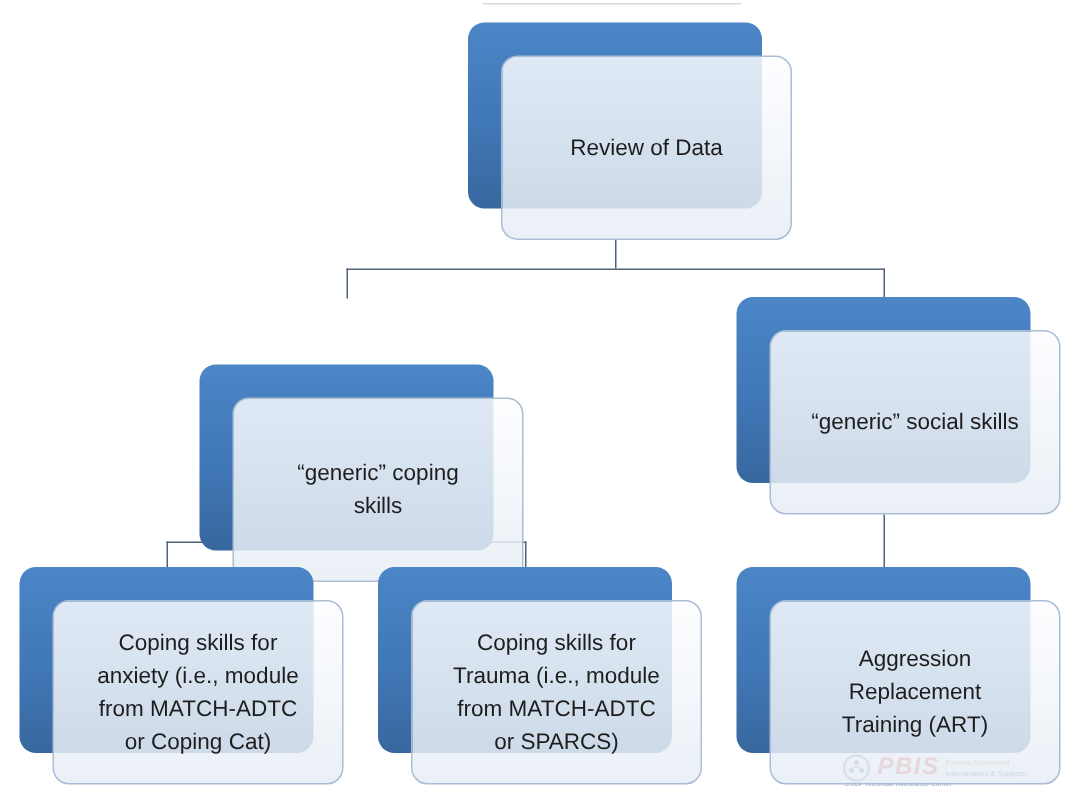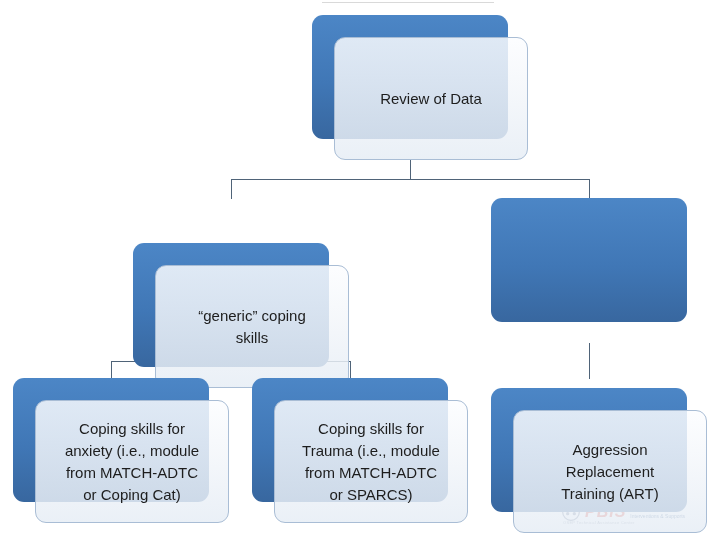--- a/index.html
+++ b/index.html
@@ -28,21 +28,21 @@
   }
   .box .label{
     font-size:15px;line-height:22px;color:#1d1d1d;text-align:center;
     white-space:pre-line;
   }
   .n-root{left:312px;top:15px;}
   .n-l2a{left:133px;top:198px;margin-top:45px;}
   .n-l2b{left:491px;top:198px;}
   .n-l3a{left:13px;top:378px;}
   .n-l3b{left:252px;top:378px;}
-  .n-l3c{left:491px;top:388px;}
+  .n-l3c{left:491px;top:378px;}
   
   .pbis-logo{
     position:absolute;left:561px;top:499px;z-index:1;height:26px;
     display:flex;align-items:center;gap:4px;
   }
   .pbis-wordmark{
     font-size:16px;font-weight:bold;font-style:italic;letter-spacing:1px;
     color:#e2574a;line-height:16px;
   }
   .pbis-tagline{display:flex;flex-direction:column;gap:1px;}
@@ -96,20 +96,23 @@
   <div class="node n-l2a">
     <div class="shadow"></div>
     <div class="box">
       <div class="label">“generic” coping
 skills</div>
     </div>
   </div>
 
   <div class="node n-l2b">
     <div class="shadow"></div>
+    <div class="box">
+      <div class="label">“generic” social skills</div>
+    </div>
   </div>
 
   <div class="node n-l3a">
     <div class="shadow"></div>
     <div class="box">
       <div class="label">Coping skills for
 anxiety (i.e., module
 from MATCH-ADTC
 or Coping Cat)</div>
     </div>

